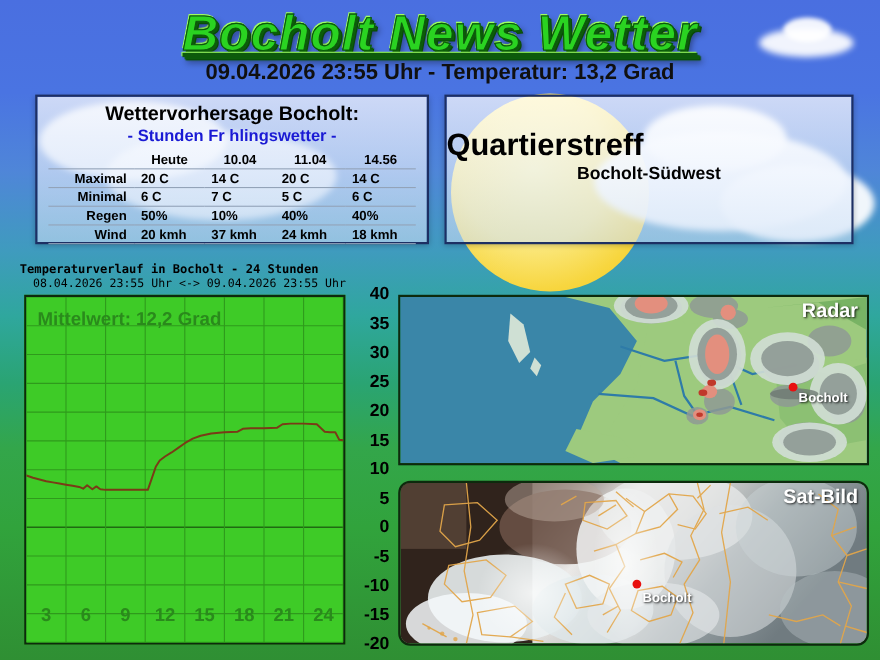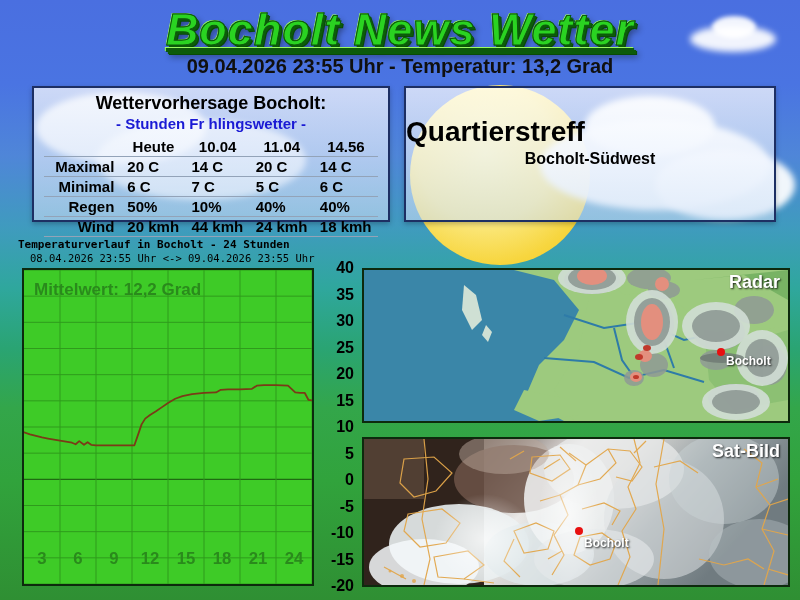--- a/index.html
+++ b/index.html
@@ -116,21 +116,21 @@
     text-align: center;
     font-size: 15px;
     font-weight: bold;
     color: #1a1ad4;
     margin-top: 1px;
   }
   table.fc {
     width: 334px;
     margin: 5px auto 0 auto;
     border-collapse: collapse;
-    font-size: 15px;
+    font-size: 12px;
     font-weight: bold;
     color: #000;
   }
   table.fc th, table.fc td {
     padding: 1px 0 1px 0;
     white-space: nowrap;
   }
   table.fc thead th { border: 0; text-align: center; }
   table.fc thead th.rowhdr { width: 84px; }
   table.fc tbody tr { border-top: 1px solid #93a3b8; }
@@ -210,21 +210,21 @@
   }
 
   
   .mappanel {
     position: absolute;
     border: 2px solid #0d2a0d;
     box-sizing: border-box;
     overflow: hidden;
   }
   #radar-panel { left: 362px; top: 268px; width: 428px; height: 155px; }
-  #sat-panel   { left: 362px; top: 437px; width: 428px; height: 150px; }
+  #sat-panel   { left: 362px; top: 437px; width: 428px; height: 150px; border-radius: 11px; }
   .maplabel {
     position: absolute;
     right: 8px;
     top: 2px;
     font-size: 18px;
     font-weight: bold;
     color: #fff;
     text-shadow: 1px 1px 2px rgba(0,0,0,0.8);
     z-index: 5;
   }
@@ -320,21 +320,21 @@
         <tr>
           <td class="rowhdr">Regen</td>
           <td class="val">50%</td>
           <td class="val">10%</td>
           <td class="val">40%</td>
           <td class="val">40%</td>
         </tr>
         <tr>
           <td class="rowhdr">Wind</td>
           <td class="val">20 kmh</td>
-          <td class="val">44 kmh</td>
+          <td class="val">37 kmh</td>
           <td class="val">24 kmh</td>
           <td class="val">18 kmh</td>
         </tr>
       </tbody>
     </table>
   </div>
 
   <div class="panel" id="station-panel">
     <div class="station-name">Quartierstreff</div>
     <div class="station-sub">Bocholt-Südwest</div>

